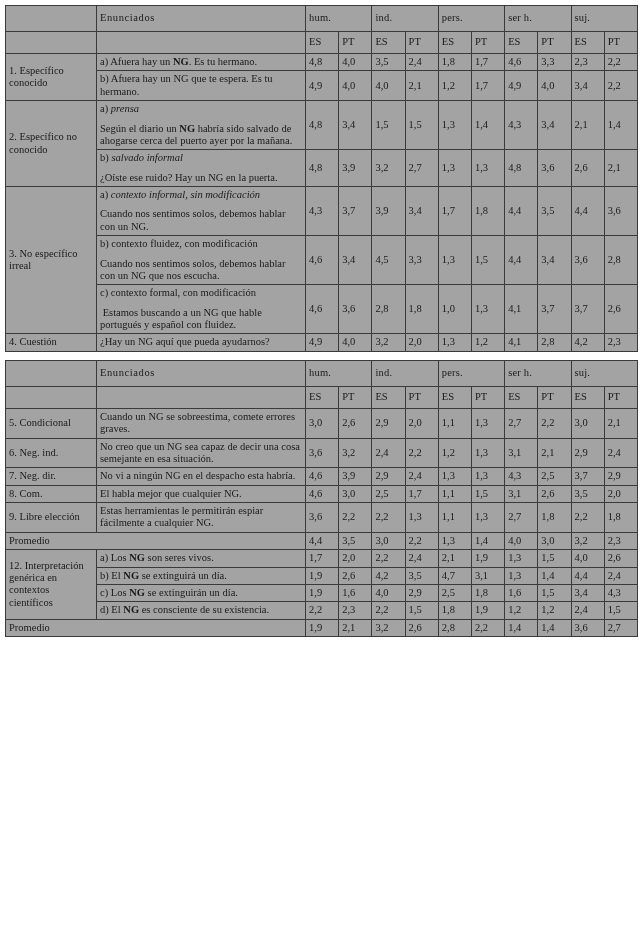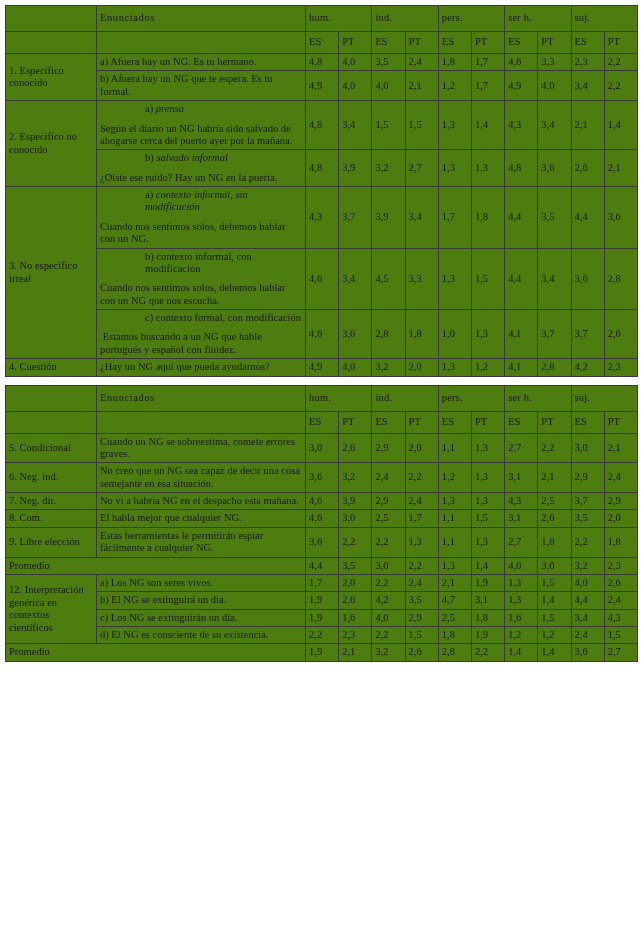--- a/index.html
+++ b/index.html
@@ -19,21 +19,21 @@
     width: 642px;
     height: 950px;
     background: #fff;
     box-sizing: border-box;
   }
   table.sheet {
     border-collapse: collapse;
     table-layout: fixed;
     width: 632px;
     margin: 0 0 0 5px;
-    background: #4d7c0f;
+    background: #a3a3a3;
   }
   table.sheet.t1 { margin-top: 5px; }
   table.sheet.t2 { margin-top: 8px; }
 
   table.sheet td, table.sheet th {
     border: 1.2px solid #3a3a3a;
     padding: 2px 3px;
     font-size: 10.5px;
     line-height: 1.18;
     vertical-align: middle;
@@ -93,22 +93,22 @@
     margin-left: 40px;
   }
   .avg-num {
     text-align: center;
     font-weight: bold;
     font-size: 10.5px;
     vertical-align: middle;
   }
   .blank { }
   i.ital { font-style: italic; }
-  b.ng { font-weight: normal; }
-  .lead { display: block; margin-left: 45px; }
+  b.ng { font-weight: bold; }
+  .lead { display: block; }
   .gap { display: block; height: 7px; }
 </style>
 </head>
 <body>
 
 <div class="page">
 
   <table class="sheet t1">
     <colgroup>
       <col class="c-cat">
@@ -156,21 +156,21 @@
           <td class="num">3,5</td>
           <td class="num">2,4</td>
           <td class="num">1,8</td>
           <td class="num">1,7</td>
           <td class="num">4,6</td>
           <td class="num">3,3</td>
           <td class="num">2,3</td>
           <td class="num">2,2</td>
         </tr>
         <tr>
-          <td class="enun">b) Afuera hay un NG que te espera. Es tu formal.</td>
+          <td class="enun">b) Afuera hay un NG que te espera. Es tu hermano.</td>
           <td class="num">4,9</td>
           <td class="num">4,0</td>
           <td class="num">4,0</td>
           <td class="num">2,1</td>
           <td class="num">1,2</td>
           <td class="num">1,7</td>
           <td class="num">4,9</td>
           <td class="num">4,0</td>
           <td class="num">3,4</td>
           <td class="num">2,2</td>
@@ -210,21 +210,21 @@
           <td class="num">3,9</td>
           <td class="num">3,4</td>
           <td class="num">1,7</td>
           <td class="num">1,8</td>
           <td class="num">4,4</td>
           <td class="num">3,5</td>
           <td class="num">4,4</td>
           <td class="num">3,6</td>
         </tr>
         <tr>
-          <td class="enun"><span class="lead">b) contexto informal, con modificación</span><span class="gap"></span>Cuando nos sentimos solos, debemos hablar con un NG que nos escucha.</td>
+          <td class="enun"><span class="lead">b) contexto fluidez, con modificación</span><span class="gap"></span>Cuando nos sentimos solos, debemos hablar con un NG que nos escucha.</td>
           <td class="num">4,6</td>
           <td class="num">3,4</td>
           <td class="num">4,5</td>
           <td class="num">3,3</td>
           <td class="num">1,3</td>
           <td class="num">1,5</td>
           <td class="num">4,4</td>
           <td class="num">3,4</td>
           <td class="num">3,6</td>
           <td class="num">2,8</td>
@@ -321,21 +321,21 @@
           <td class="num">2,2</td>
           <td class="num">1,2</td>
           <td class="num">1,3</td>
           <td class="num">3,1</td>
           <td class="num">2,1</td>
           <td class="num">2,9</td>
           <td class="num">2,4</td>
         </tr>
         <tr>
           <td class="cat cat-mid" rowspan="1">7. Neg. dir.</td>
-          <td class="enun">No vi a habría NG en el despacho esta mañana.</td>
+          <td class="enun">No vi a ningún NG en el despacho esta habría.</td>
           <td class="num">4,6</td>
           <td class="num">3,9</td>
           <td class="num">2,9</td>
           <td class="num">2,4</td>
           <td class="num">1,3</td>
           <td class="num">1,3</td>
           <td class="num">4,3</td>
           <td class="num">2,5</td>
           <td class="num">3,7</td>
           <td class="num">2,9</td>

